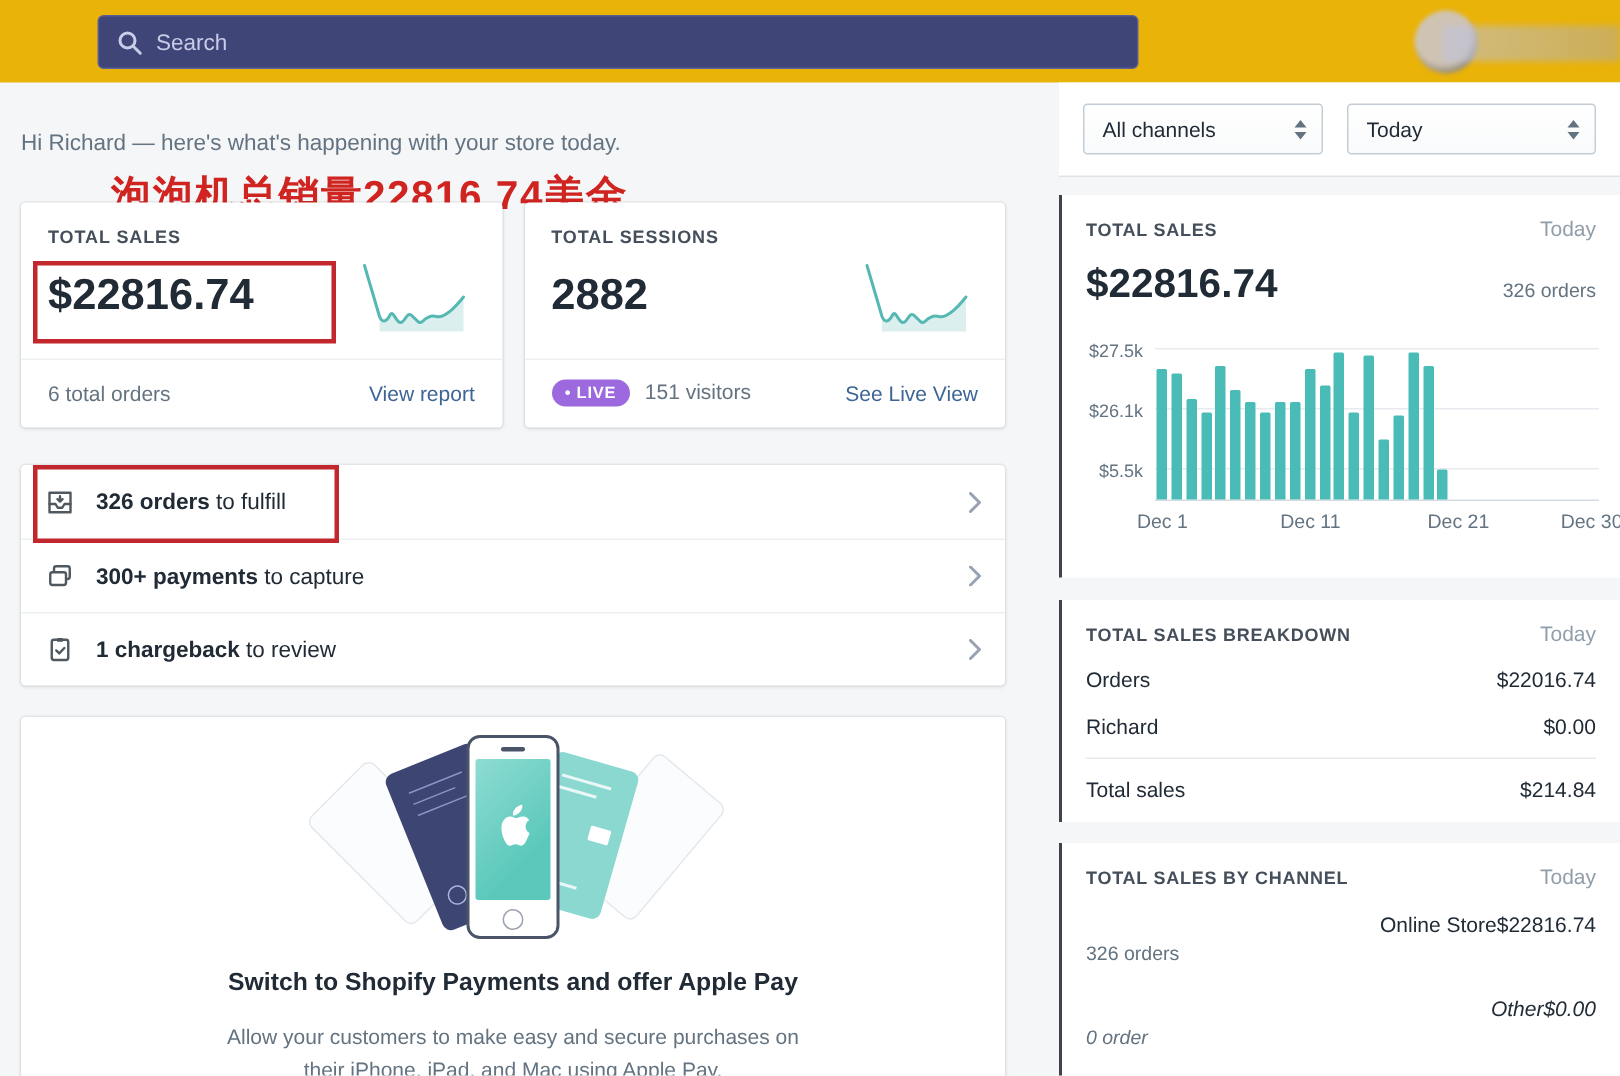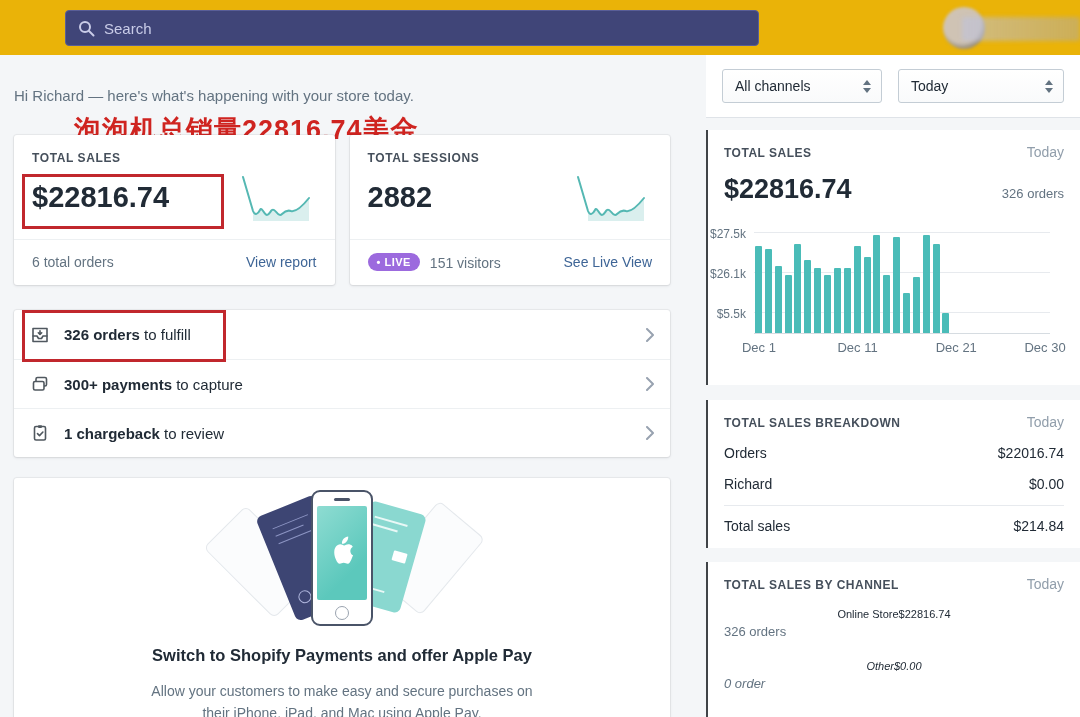--- a/index.html
+++ b/index.html
@@ -49,21 +49,21 @@
   .metric-label { font-size:12px; font-weight:bold; letter-spacing:.6px; color:#454f5b; }
   .metric-value { font-size:29px; font-weight:bold; color:#212b36; margin-top:16px; }
   .spark { position:absolute; right:16px; top:36px; }
   .metric-divider { position:absolute; left:0; right:0; top:104px; height:1px; background:#edf0f2; }
   .metric-footer {
     position:absolute; left:18px; right:18px; top:112px; height:30px;
     display:flex; align-items:center; justify-content:space-between; font-size:14px;
   }
   .muted { color:#637381; }
   a.link { color:#3e6596; text-decoration:none; font-size:14px; cursor:pointer; }
-  .live-wrap { display:flex; align-items:flex-end; gap:10px; }
+  .live-wrap { display:flex; align-items:flex-start; gap:10px; }
   .live-badge {
     background:#9c6ade; color:#fff; font-size:11px; font-weight:bold;
     padding:3px 9px; border-radius:10px; letter-spacing:.5px;
   }
   
   .tasks { position:absolute; top:255px; left:0; width:656px; }
   .task-row { height:49px; display:flex; align-items:center; padding:0 16px; gap:14px; cursor:pointer; }
   .task-row + .task-row { border-top:1px solid #edf0f2; }
   .task-text { font-size:15px; color:#212b36; flex:1; }
   .task-text b { font-weight:bold; }
@@ -114,34 +114,34 @@
   .rsection.sales { margin-top:12px; height:255px; }
   .rsection.breakdown { margin-top:15px; height:148px; }
   .rsection.channel { margin-top:14px; height:172px; }
   .rhead { display:flex; justify-content:space-between; align-items:baseline; }
   .rhead .h { font-size:12px; font-weight:bold; letter-spacing:.5px; color:#454f5b; }
   .rhead .p { font-size:14px; color:#919eab; }
   .big-row { display:flex; justify-content:space-between; align-items:baseline; margin-top:14px; }
   .big-val { font-size:27px; font-weight:bold; }
   .big-sub { font-size:13px; color:#637381; }
   
-  .chart { position:absolute; left:0; top:96px; width:342px; height:140px; }
+  .chart { position:absolute; left:16px; top:96px; width:342px; height:140px; }
   .yaxis { position:absolute; left:0; top:0; width:44px; height:108px; }
   .ytick { position:absolute; right:6px; font-size:12px; color:#637381; }
   .plot { position:absolute; left:46px; top:0; width:296px; height:108px; border-bottom:1px solid #d6dce1; }
   .gridline { position:absolute; left:0; right:0; height:1px; background:#e7eaee; }
   .bar { position:absolute; bottom:0; width:7px; background:#4abcb8; border-radius:1px 1px 0 0; z-index:2; }
   .xaxis { position:absolute; left:46px; top:114px; width:296px; height:20px; }
   .xtick { position:absolute; transform:translateX(-50%); font-size:13px; color:#637381; white-space:nowrap; }
   
   .kv { display:flex; justify-content:space-between; font-size:14px; margin-top:15px; }
   .kv .v { color:#212b36; }
   .kv-divider { height:1px; background:#e7eaee; margin-top:13px; }
   .chan-row { margin-top:16px; }
-  .chan-top { display:flex; justify-content:center; font-size:11px; }
+  .chan-top { display:flex; justify-content:flex-end; font-size:14px; }
   .chan-sub { font-size:13px; color:#637381; margin-top:4px; }
 </style>
 </head>
 <body>
 
 <div class="topbar">
   <div class="searchbox">
     <span style="display:flex;">
       <svg width="17" height="17" viewBox="0 0 17 17">
           <circle cx="7" cy="7" r="5" fill="none" stroke="#c9cce8" stroke-width="2"></circle>

